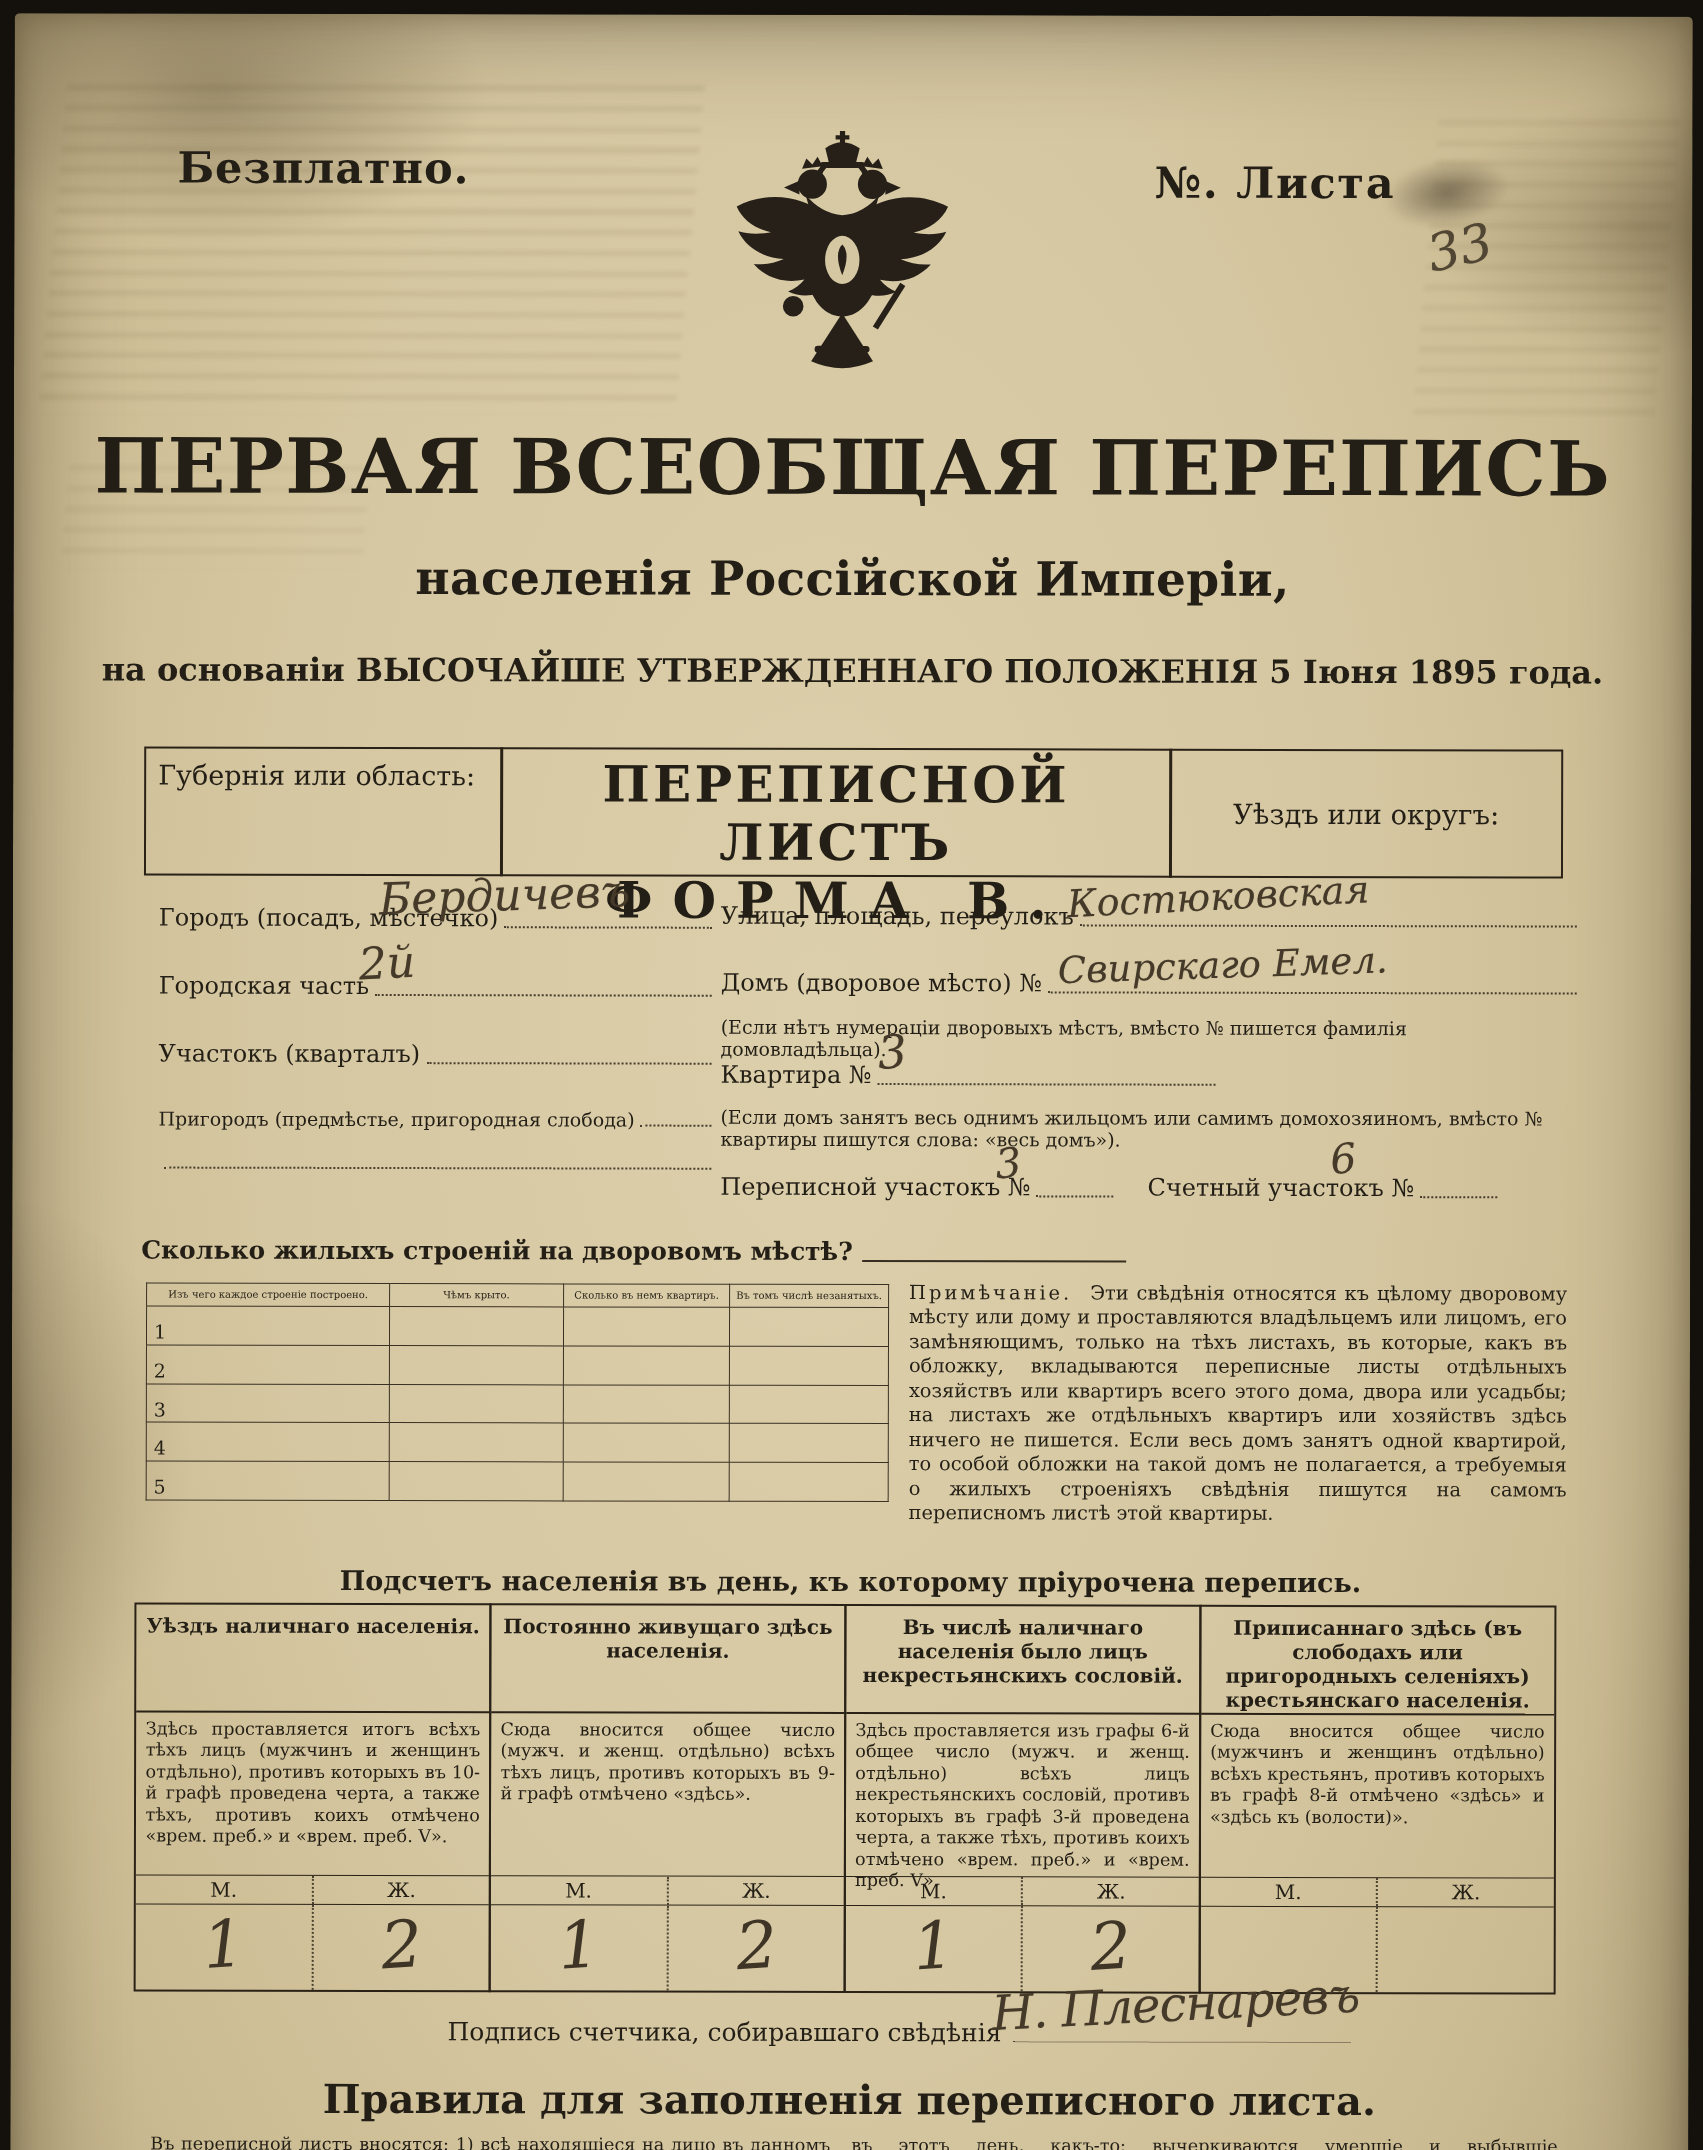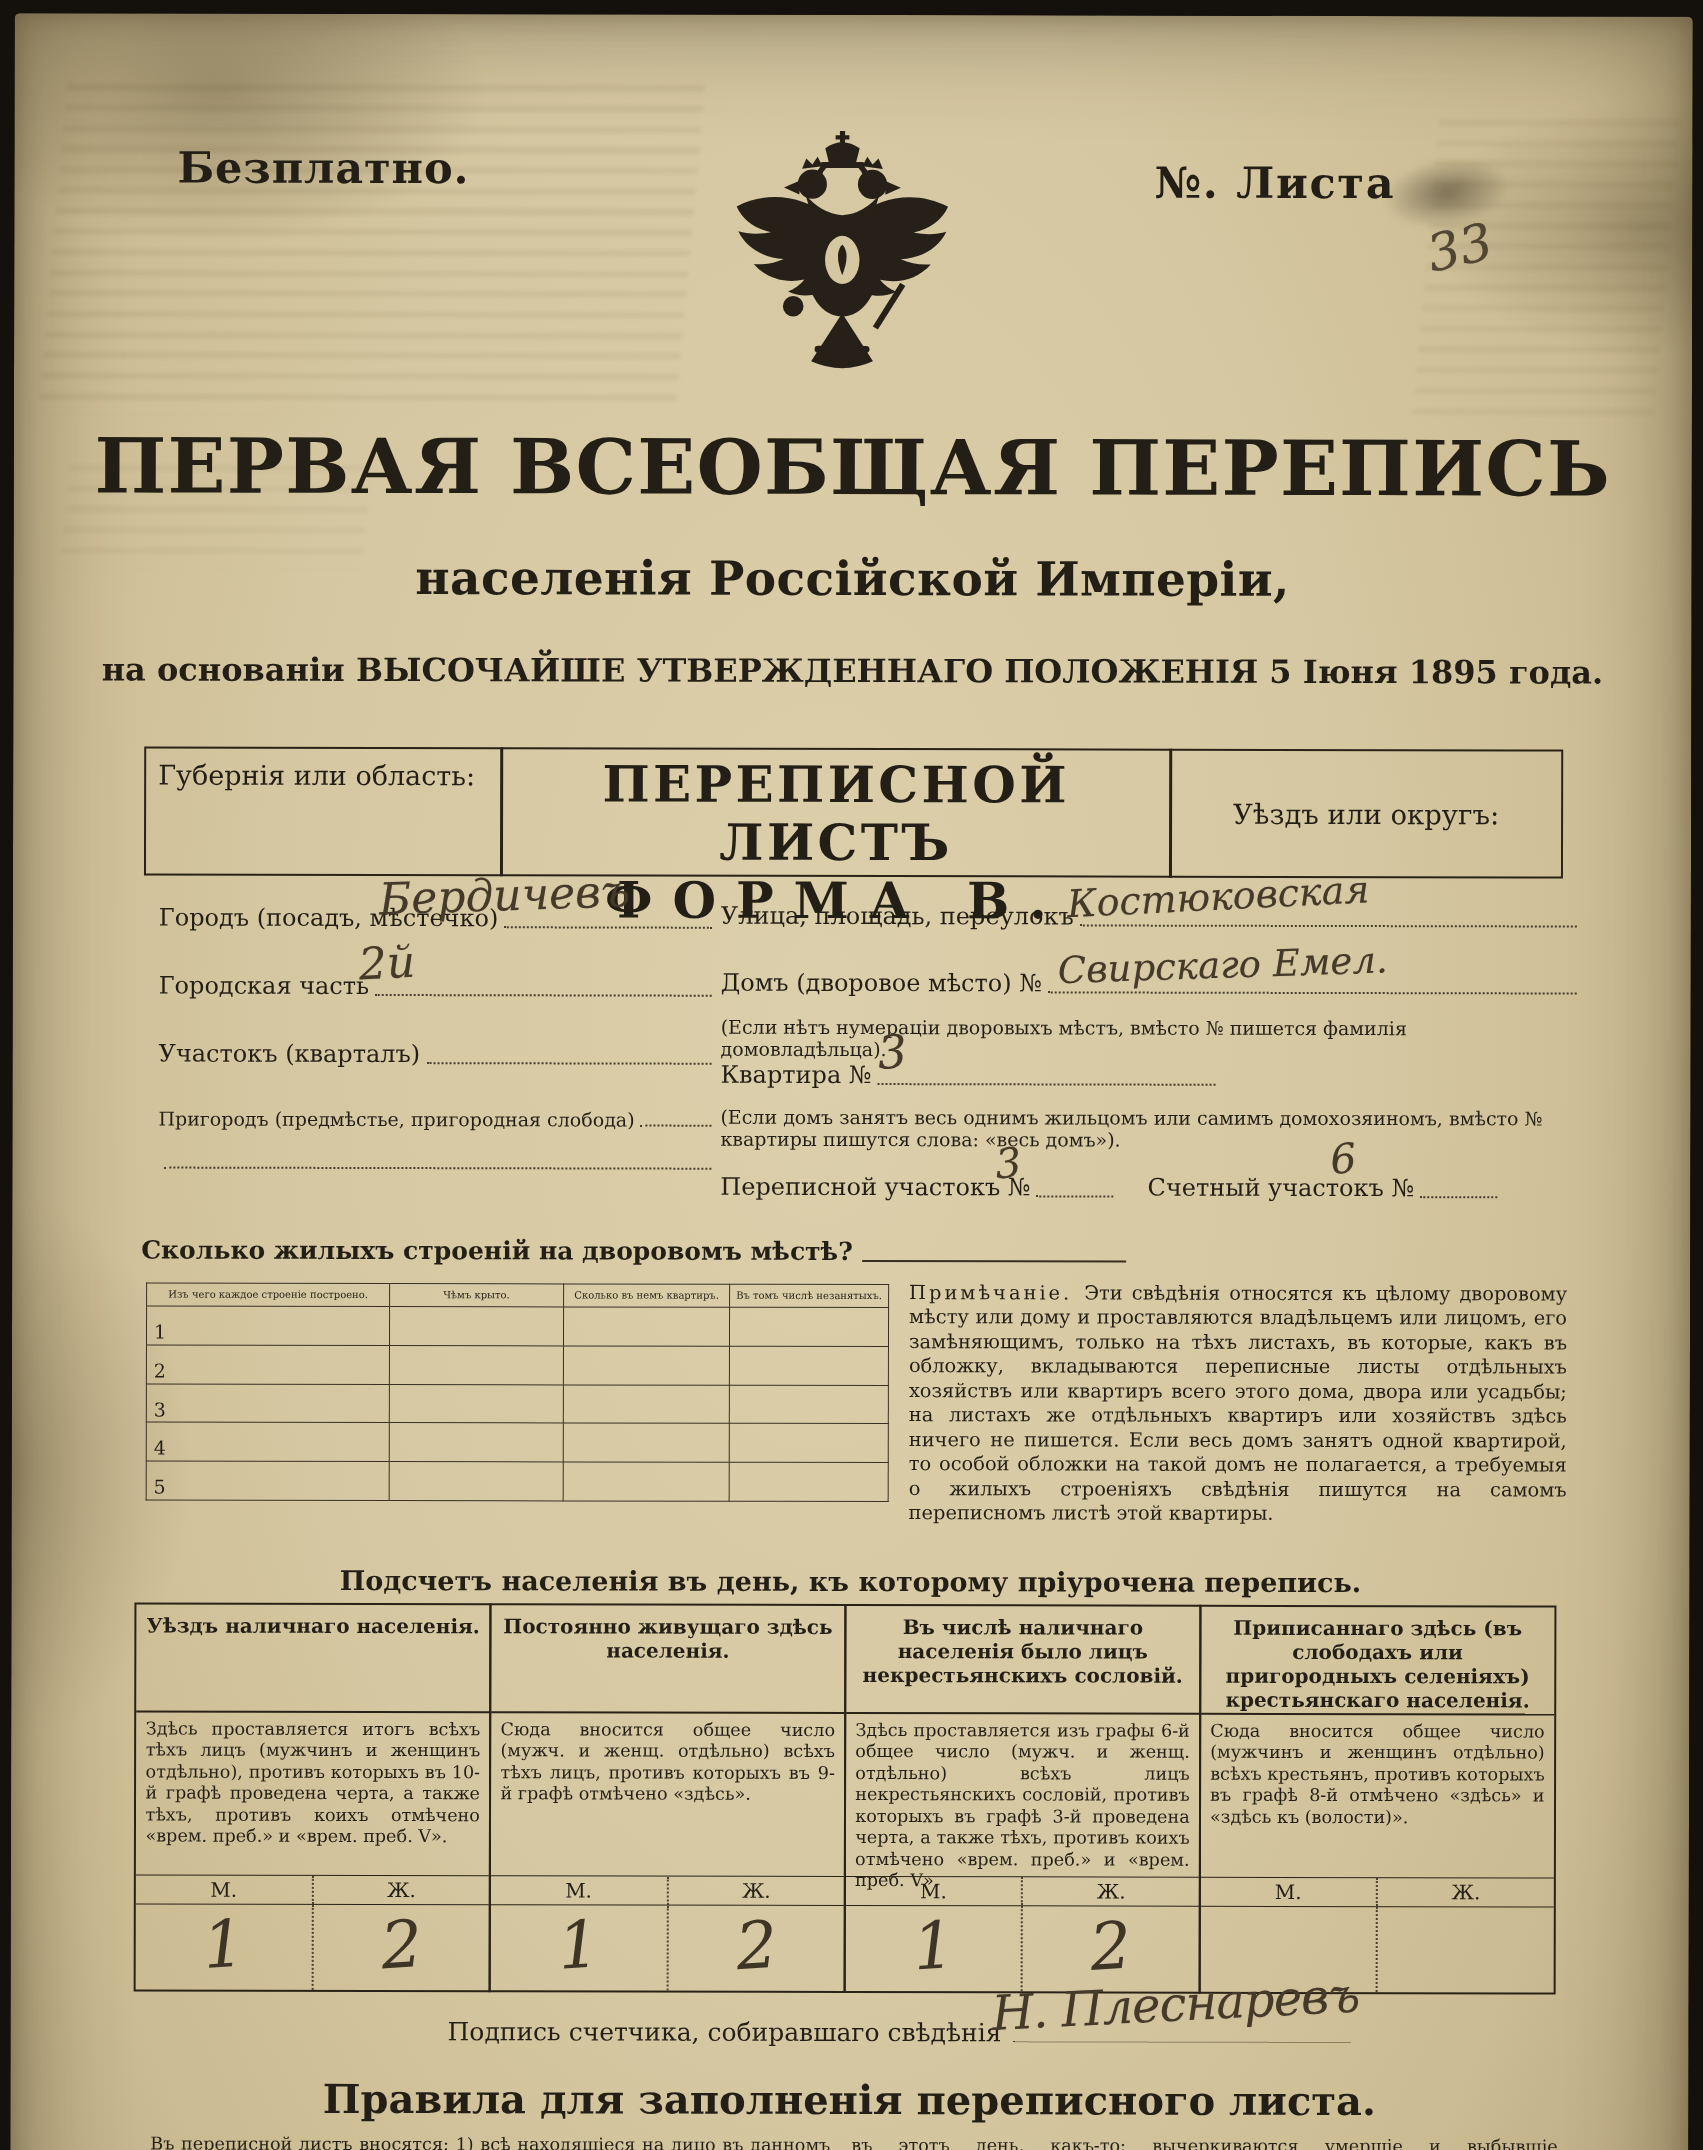--- a/index.html
+++ b/index.html
@@ -87,21 +87,21 @@
   
   #question{position:absolute;left:129px;top:1222px;width:985px;display:flex;align-items:flex-end;
     font-weight:bold;font-size:25px;}
   #question .q-fill{flex:1;border-bottom:2.2px solid #372e21;margin:0 0 4.3px 9.5px;height:0.9px;}
   #btable{position:absolute;left:134px;top:1269px;width:742px;border-collapse:collapse;table-layout:fixed;}
   #btable col.c1{width:243px;} #btable col.c2{width:174px;} #btable col.c3{width:166px;} #btable col.c4{width:159px;}
   #btable th,#btable td{border:1.7px solid #3a3124;}
   #btable th{font-size:10px;font-weight:normal;padding:5.2px 4.3px;text-align:center;vertical-align:top;line-height:1.2;}
   #btable td{height:36px;font-size:19px;padding:0 0 1.7px 6.9px;vertical-align:bottom;}
   #bnote{position:absolute;left:897px;top:1266px;width:658px;font-size:19.4px;line-height:1.26;text-align:justify;margin:0;}
-  #bnote .note-lbl{letter-spacing:3px;margin-right:12px;}
+  #bnote .note-lbl{letter-spacing:3px;margin-right:18px;}
 
   
   #count-title{top:1551px;font-size:27px;font-weight:bold;}
   #ctable{position:absolute;left:123px;top:1589px;width:1422px;height:389px;display:flex;}
   .cg{flex:1;border:2.6px solid #2a2217;box-sizing:border-box;display:flex;flex-direction:column;}
   .cg + .cg{margin-left:-2.6px;}
   .cg-head{height:108px;border-bottom:2.2px solid #2a2217;font-weight:bold;font-size:20px;
     text-align:center;padding:8.6px 9.5px;line-height:1.2;box-sizing:border-box;}
   .cg-desc{height:163px;border-bottom:1.7px solid #2a2217;font-size:17.6px;padding:6px 9.5px;
     line-height:1.22;text-align:justify;box-sizing:border-box;}

